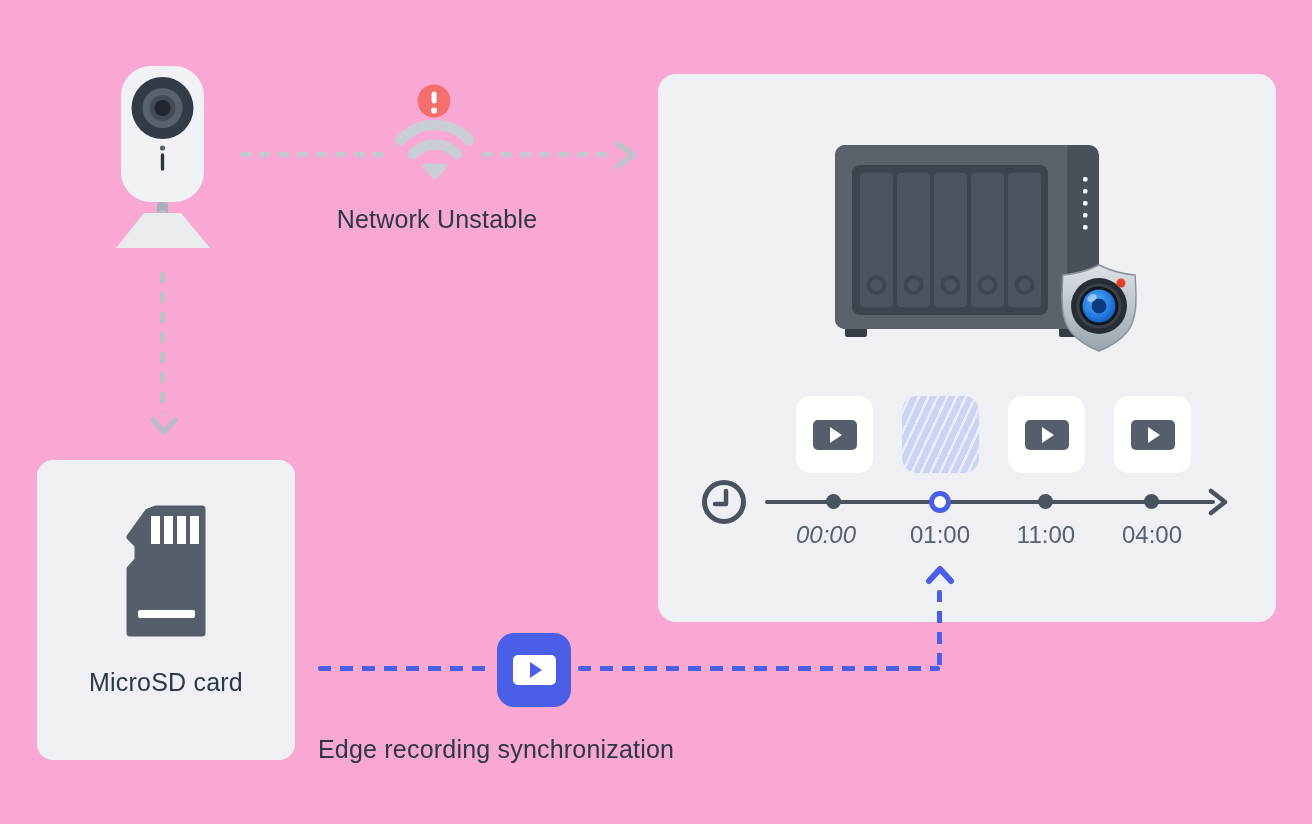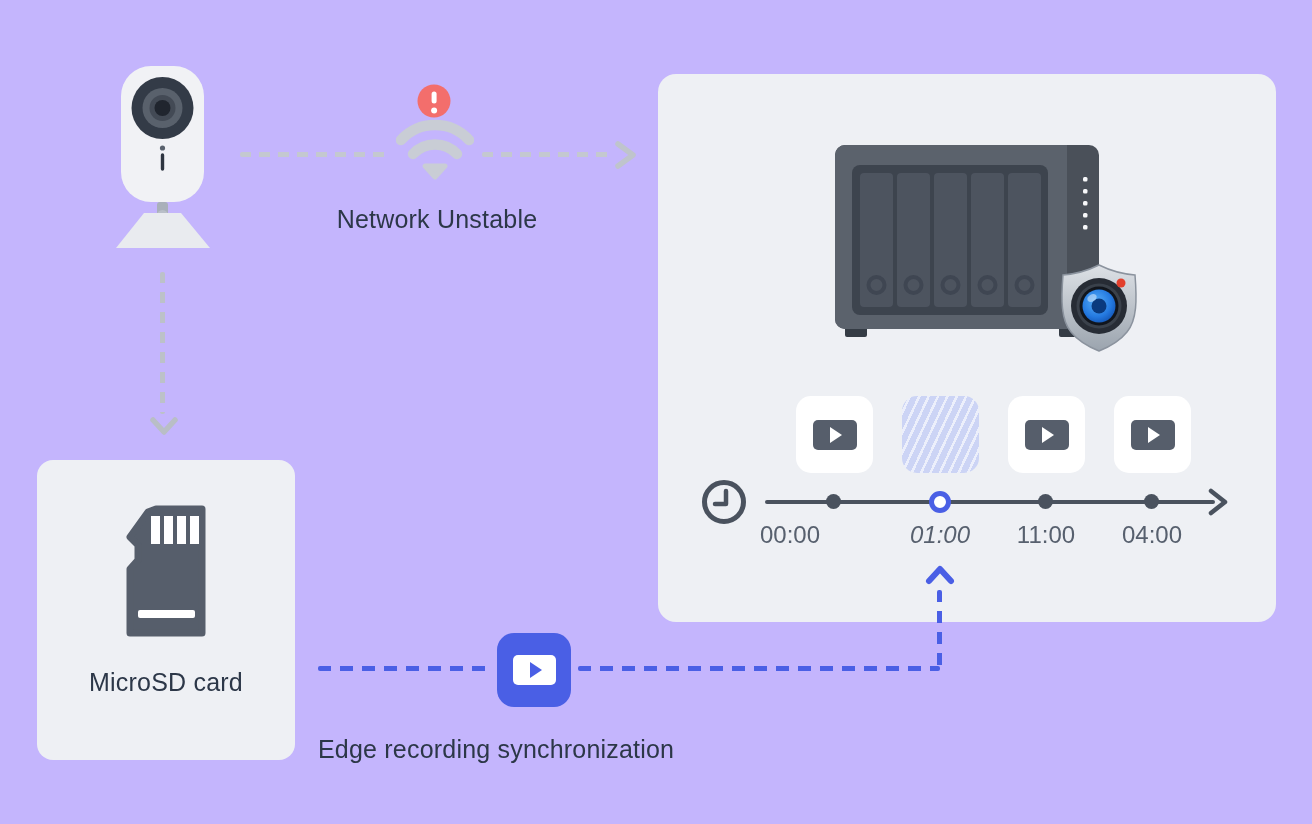--- a/index.html
+++ b/index.html
@@ -1,18 +1,18 @@
 <!DOCTYPE html>
 <html><head>
 <meta charset="utf-8">
 <style>
   html,body{margin:0;padding:0;background:#ffffff;}
   #stage{
     position:relative;width:1312px;height:824px;overflow:hidden;
-    background:#c4b5fd;
+    background:#f9a8d4;
     font-family:"Liberation Sans","DejaVu Sans",sans-serif;
   }
   .abs{position:absolute;}
 
   
   .panel{background:#eef0f4;border-radius:18px;}
 
   
   .dash-h-gray{height:5px;border-radius:2px;
     background:repeating-linear-gradient(90deg,#c4c8d0 0 11px,transparent 11px 19px);}
@@ -169,22 +169,22 @@
   <div class="abs t-line" style="left:765px;top:500px;width:450px;"></div>
   <svg class="abs" style="left:1203px;top:487px;" width="30" height="30" viewBox="0 0 30 30">
     <path d="M8 4 L22 15 L8 26" fill="none" stroke="#4a525e" stroke-width="4.5" stroke-linecap="round" stroke-linejoin="round"></path>
   </svg>
 
   <div class="abs dot" style="left:826px;top:494px;"></div>
   <div class="abs dot-open" style="left:929px;top:491px;"></div>
   <div class="abs dot" style="left:1038px;top:494px;"></div>
   <div class="abs dot" style="left:1144px;top:494px;"></div>
 
-  <div class="abs tick" style="left:735px;top:521px;">00:00</div>
-  <div class="abs tick" style="left:885px;top:521px;font-style:italic;">01:00</div>
+  <div class="abs tick" style="left:771px;top:521px;font-style:italic;">00:00</div>
+  <div class="abs tick" style="left:885px;top:521px;">01:00</div>
   <div class="abs tick" style="left:991px;top:521px;">11:00</div>
   <div class="abs tick" style="left:1097px;top:521px;">04:00</div>
 
   <svg class="abs" style="left:924px;top:563px;" width="32" height="24" viewBox="0 0 32 24">
     <path d="M5 18 L16 6 L27 18" fill="none" stroke="#4a5fe5" stroke-width="6" stroke-linecap="round" stroke-linejoin="round"></path>
   </svg>
   <div class="abs dash-v-blue" style="left:937px;top:590px;height:78px;"></div>
   <div class="abs dash-h-blue" style="left:318px;top:666px;width:176px;"></div>
   <div class="abs dash-h-blue" style="left:578px;top:666px;width:362px;"></div>
 

